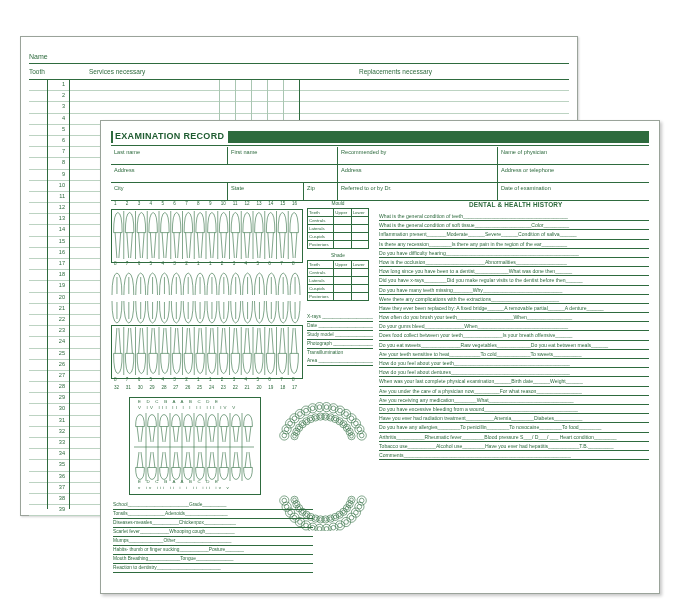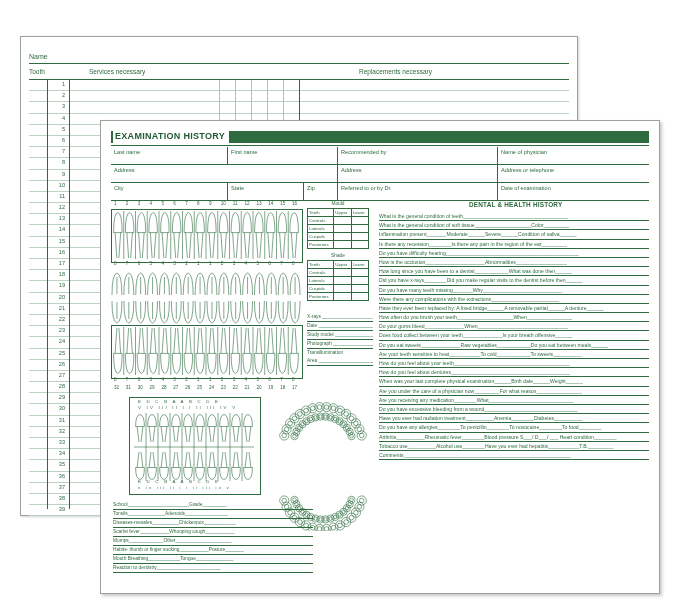--- a/index.html
+++ b/index.html
@@ -257,21 +257,21 @@
       <div class="vr light" style="left:222px;"></div>
       <div class="vr light" style="left:238px;"></div>
       <div class="vr light" style="left:254px;"></div>
       <div class="vr" style="left:270px;"></div>
     </div>
   </div>
 
   <div class="front-sheet">
 
     <div class="fs-title-bar"></div>
-    <div class="fs-title">EXAMINATION HISTORY</div>
+    <div class="fs-title">EXAMINATION RECORD</div>
     <div class="fs-title-rule"></div>
 
     <div class="id-block">
       <div class="id-row">
         <span class="id-cell" style="left:3px;">Last name</span>
         <span class="id-cell" style="left:120px;">First name</span>
         <span class="id-cell" style="left:230px;">Recommended by</span>
         <span class="id-cell" style="left:390px;">Name of physician</span>
         <span class="sep" style="left:116px;"></span>
         <span class="sep" style="left:226px;"></span>

